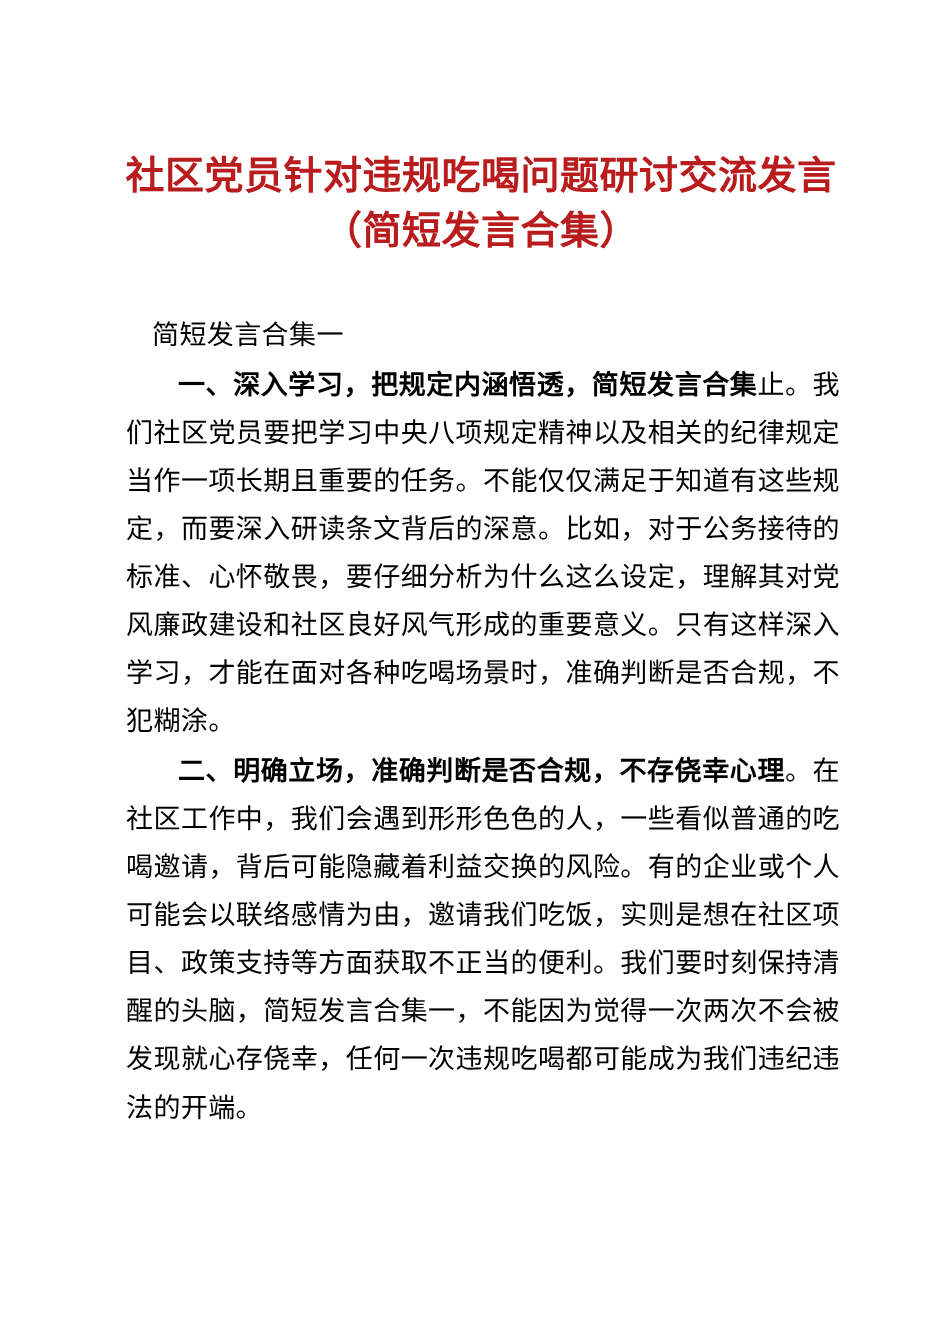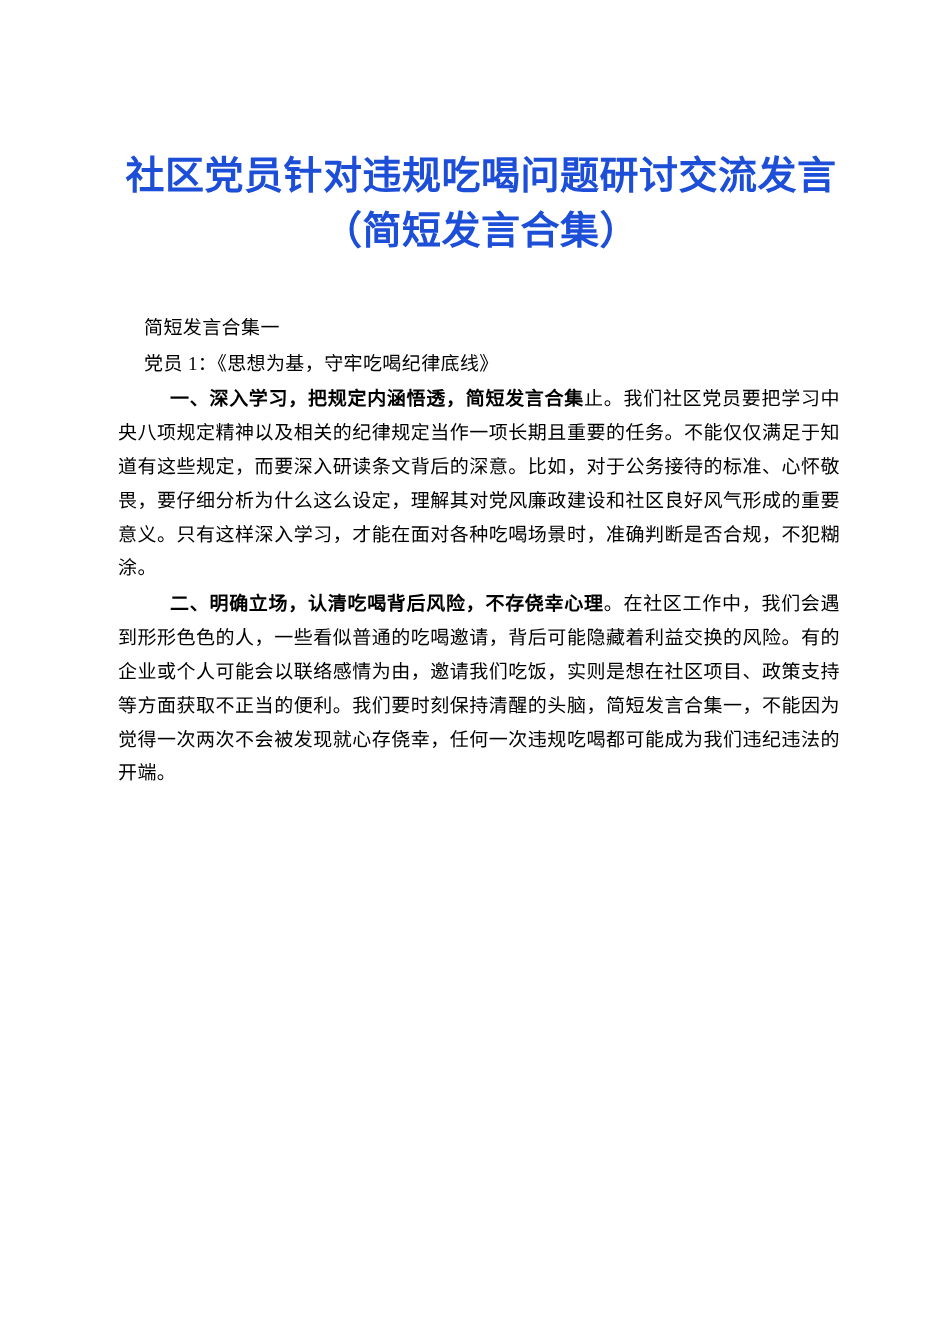--- a/index.html
+++ b/index.html
@@ -23,28 +23,28 @@
     background: #ffffff;
   }
   .doc-title {
     font-family: "Liberation Sans", "DejaVu Sans", sans-serif;
     font-weight: bold;
     font-size: 39px;
     line-height: 1.42;
     text-align: center;
     letter-spacing: 0.5px;
     margin: 0 0 52px 4px;
-    color: #1d4ed8;
+    color: #b91c1c;
   }
   .para {
-    font-size: 19px;
+    font-size: 27px;
     line-height: 1.78;
     text-align: justify;
     text-justify: inter-ideograph;
-    margin: 0 0 2px 0;
+    margin: 0 0 2px 8px;
     letter-spacing: 0.4px;
   }
   .indent-1 {
     text-indent: 26px;
   }
   .indent-2 {
     text-indent: 52px;
   }
   .para .lead {
     font-family: "Liberation Sans", "DejaVu Sans", sans-serif;
@@ -53,20 +53,19 @@
 </style>
 </head>
 <body>
 
 <div class="page">
 
   <h1 class="doc-title">社区党员针对违规吃喝问题研讨交流发言（简短发言合集）</h1>
 
   <p class="para indent-1">简短发言合集一</p>
 
-  <p class="para indent-1">党员 1：《思想为基，守牢吃喝纪律底线》</p>
 
   <p class="para indent-2"><span class="lead">一、深入学习，把规定内涵悟透，简短发言合集</span><span>止。我们社区党员要把学习中央八项规定精神以及相关的纪律规定当作一项长期且重要的任务。不能仅仅满足于知道有这些规定，而要深入研读条文背后的深意。比如，对于公务接待的标准、心怀敬畏，要仔细分析为什么这么设定，理解其对党风廉政建设和社区良好风气形成的重要意义。只有这样深入学习，才能在面对各种吃喝场景时，准确判断是否合规，不犯糊涂。</span></p>
 
-  <p class="para indent-2"><span class="lead">二、明确立场，认清吃喝背后风险，不存侥幸心理</span><span>。在社区工作中，我们会遇到形形色色的人，一些看似普通的吃喝邀请，背后可能隐藏着利益交换的风险。有的企业或个人可能会以联络感情为由，邀请我们吃饭，实则是想在社区项目、政策支持等方面获取不正当的便利。我们要时刻保持清醒的头脑，简短发言合集一，不能因为觉得一次两次不会被发现就心存侥幸，任何一次违规吃喝都可能成为我们违纪违法的开端。</span></p>
+  <p class="para indent-2"><span class="lead">二、明确立场，准确判断是否合规，不存侥幸心理</span><span>。在社区工作中，我们会遇到形形色色的人，一些看似普通的吃喝邀请，背后可能隐藏着利益交换的风险。有的企业或个人可能会以联络感情为由，邀请我们吃饭，实则是想在社区项目、政策支持等方面获取不正当的便利。我们要时刻保持清醒的头脑，简短发言合集一，不能因为觉得一次两次不会被发现就心存侥幸，任何一次违规吃喝都可能成为我们违纪违法的开端。</span></p>
 
 
 </div>
 
 </body></html>

